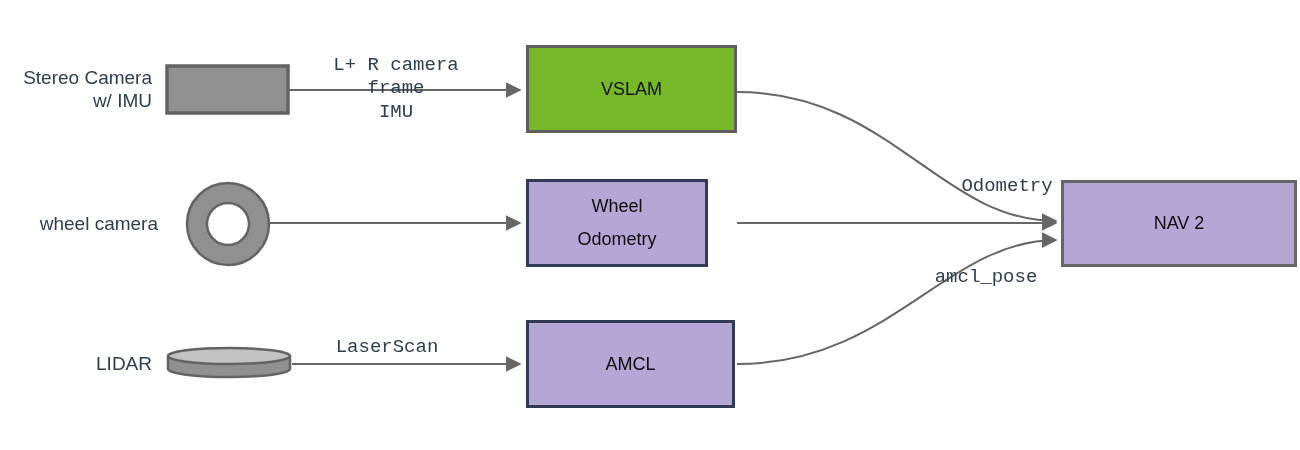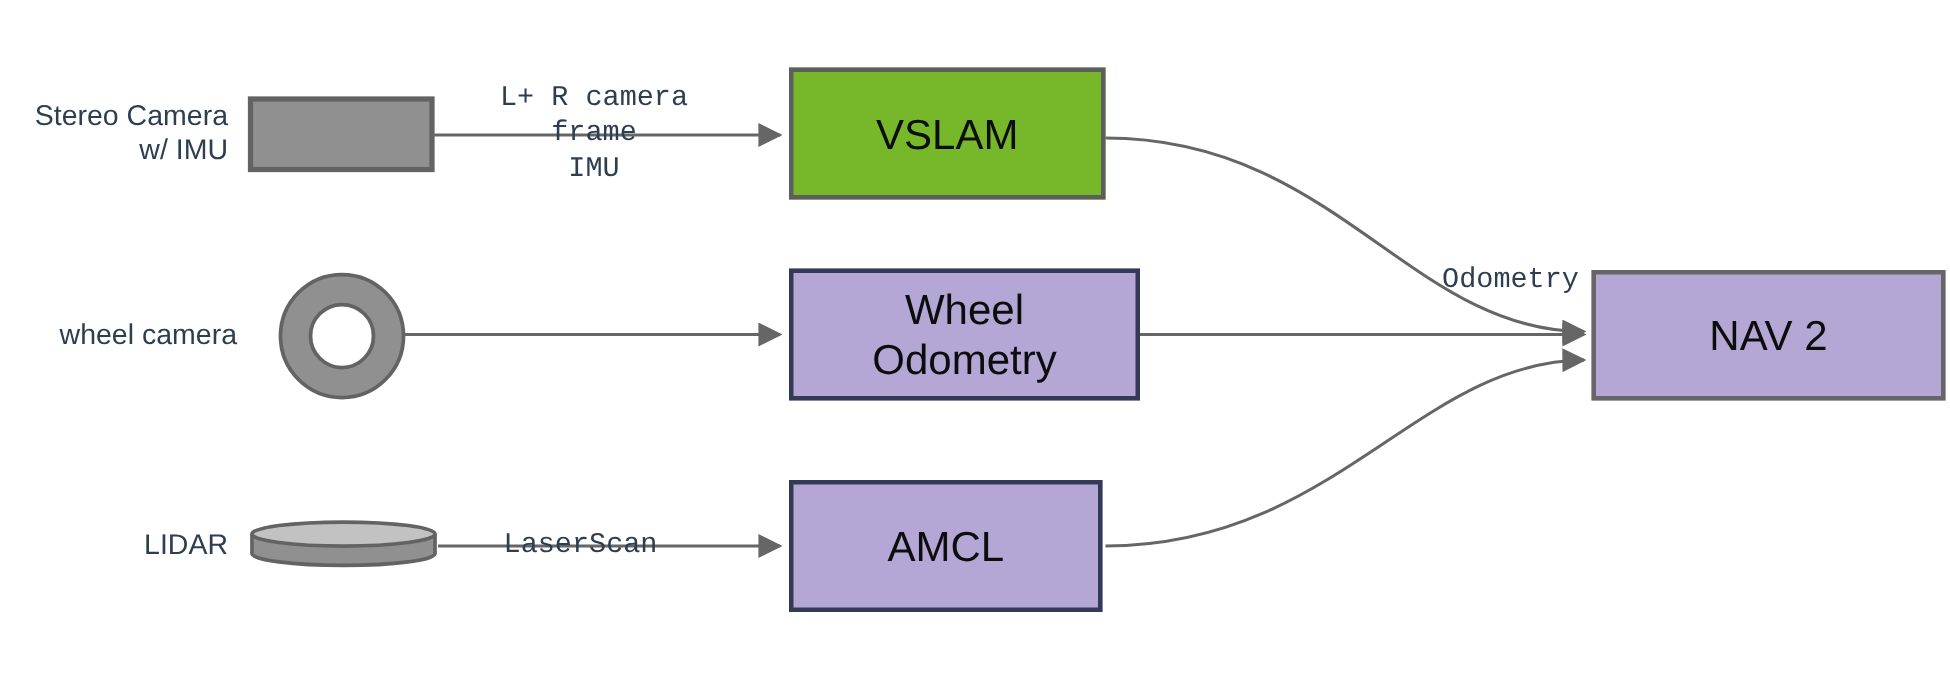--- a/index.html
+++ b/index.html
@@ -32,32 +32,32 @@
   .sensor-shape { fill: var(--sensor-fill); stroke: var(--sensor-stroke); }
   .sensor-shape-light { fill: var(--sensor-light-fill); stroke: var(--sensor-stroke); }
   .sensor-hole { fill: var(--background); stroke: var(--sensor-stroke); }
 
   .node {
     position: absolute;
     display: flex;
     align-items: center;
     justify-content: center;
     text-align: center;
-    font-size: 28px;
+    font-size: 18px;
     line-height: 33px;
     color: var(--node-text);
     white-space: pre-line;
   }
   .node-vslam {
     left: 526px; top: 45px; width: 211px; height: 88px;
     background: var(--vslam-fill);
     border: 3px solid var(--vslam-border);
   }
   .node-wheel-odometry {
-    left: 526px; top: 179px; width: 234px; height: 88px;
+    left: 526px; top: 179px; width: 182px; height: 88px;
     background: var(--purple-fill);
     border: 3px solid var(--purple-border);
   }
   .node-amcl {
     left: 526px; top: 320px; width: 209px; height: 88px;
     background: var(--purple-fill);
     border: 3px solid var(--purple-border);
   }
   .node-nav2 {
     left: 1061px; top: 180px; width: 236px; height: 87px;
@@ -75,21 +75,21 @@
   .lbl-right { text-align: right; }
   .lbl-center { text-align: center; font-family: Liberation Mono, monospace; }
 
   .lbl-stereo-camera { left: 0; top: 66px; width: 152px; }
   .lbl-wheel-encoder { left: 0; top: 212px; width: 158px; }
   .lbl-lidar         { left: 0; top: 352px; width: 152px; }
 
   .lbl-camera-frame { left: 306px; top: 54px;  width: 180px; }
   .lbl-imu          { left: 336px; top: 101px; width: 120px; }
   .lbl-wheel-ticks  { left: 325px; top: 191px; width: 124px; }
-  .lbl-laser-scan   { left: 325px; top: 336px; width: 124px; margin-top: 16px; }
+  .lbl-laser-scan   { left: 325px; top: 336px; width: 124px; }
   .lbl-odometry     { left: 945px; top: 175px; width: 124px; }
   .lbl-amcl-pose    { left: 924px; top: 266px; width: 124px; }
 </style>
 </head>
 <body>
 
 <div class="canvas">
 
   <svg class="layer" width="1300" height="450" viewBox="0 0 1300 450">
     <defs>
@@ -120,20 +120,21 @@
 
   <div class="lbl lbl-right lbl-stereo-camera">Stereo Camera
 w/ IMU</div>
   <div class="lbl lbl-right lbl-wheel-encoder">wheel camera</div>
   <div class="lbl lbl-right lbl-lidar">LIDAR</div>
 
   <div class="lbl lbl-center lbl-camera-frame">L+ R camera frame</div>
   <div class="lbl lbl-center lbl-imu">IMU</div>
   <div class="lbl lbl-center lbl-laser-scan">LaserScan</div>
   <div class="lbl lbl-center lbl-odometry">Odometry</div>
+  <div class="lbl lbl-center lbl-amcl-pose">amcl_pose</div>
 
   <div class="node node-vslam">VSLAM</div>
   <div class="node node-wheel-odometry">Wheel
 Odometry</div>
   <div class="node node-amcl">AMCL</div>
   <div class="node node-nav2">NAV 2</div>
 
 </div>
 
 </body></html>

